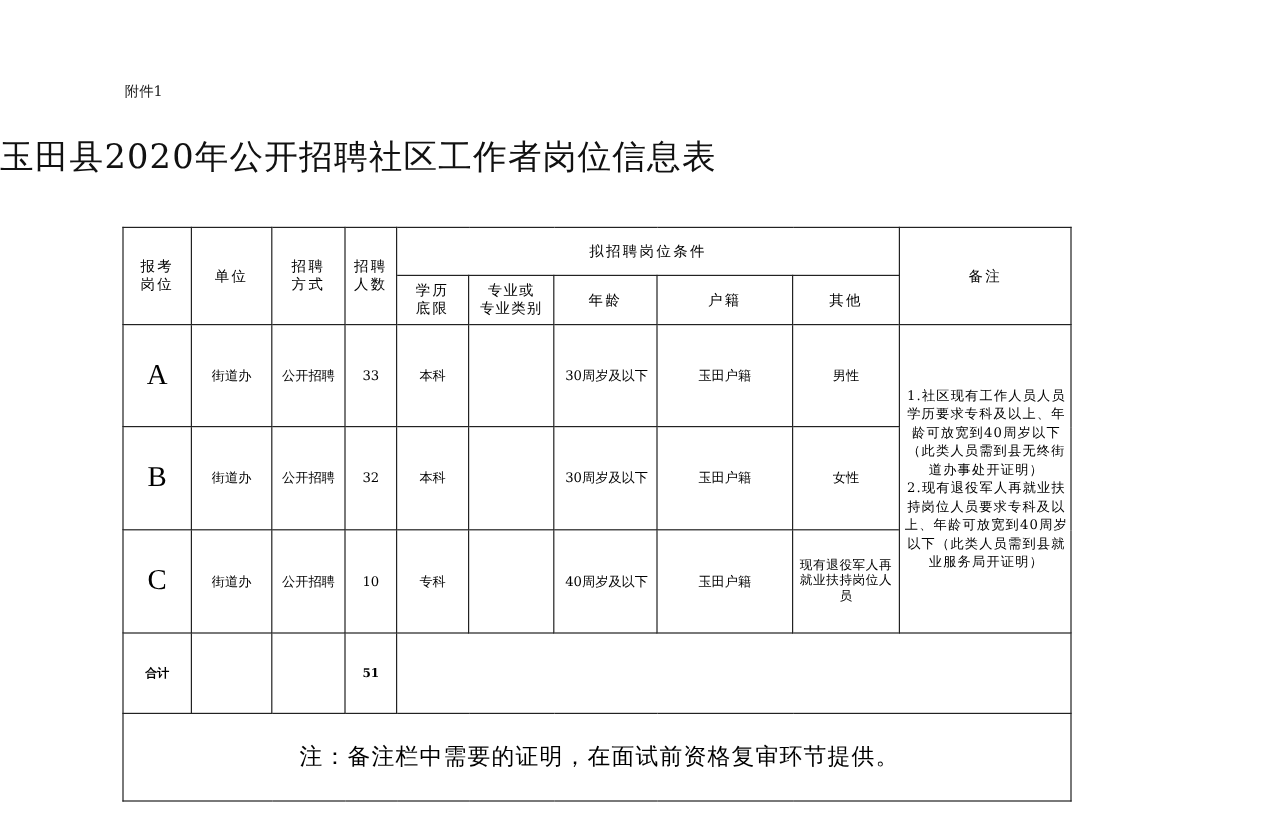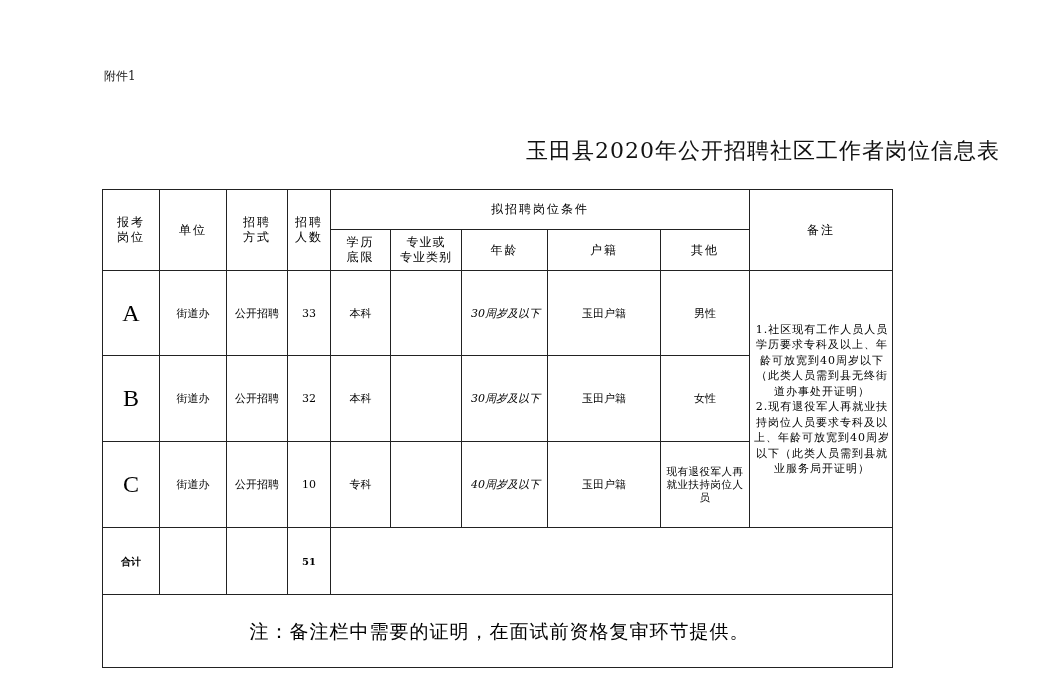--- a/index.html
+++ b/index.html
@@ -1,31 +1,31 @@
 <!DOCTYPE html>
 <html><head>
 <meta charset="utf-8">
 <style>
   html, body { margin: 0; padding: 0; background: #ffffff; }
   body { width: 1053px; height: 687px; position: relative; overflow: hidden;
          font-family: "DejaVu Serif", "Liberation Serif", serif; color: #111; }
   .attach { position: absolute; left: 104px; top: 68px; font-size: 12px; color: #222; }
-  .title { position: absolute; left: 0; width: 1000px; top: 136px; text-align: right;
-           font-size: 22px; letter-spacing: 1px; color: #111; padding-left: 0; }
+  .title { position: absolute; left: 0; width: 1000px; top: 112px; text-align: left;
+           font-size: 28px; letter-spacing: 1px; color: #111; padding-left: 0; }
   .title span { display: inline-block; margin-left: 0; }
   table.sheet { position: absolute; left: 102px; top: 189px; border-collapse: collapse;
                 table-layout: fixed; }
   table.sheet td { border: 1px solid #222; text-align: center; vertical-align: middle;
                    font-size: 11px; padding: 0; line-height: 15px; color: #000000; }
   .hdr { font-size: 12px !important; letter-spacing: 2px; }
   .letter { font-size: 24px !important; font-family: "Liberation Serif", serif; }
   .small { font-size: 10px !important; font-weight: bold; }
   .remark { text-align: center; font-size: 11px !important; line-height: 15.5px !important;
             padding: 0 2px 0 4px !important; letter-spacing: 1px; white-space: pre-line; margin-left: 42px; }
-  .age { text-align: left; padding-left: 2px !important; font-style: italic; }
+  .age { text-align: left; padding-left: 2px !important; }
   .other-long { font-size: 10.5px !important; line-height: 13px !important; padding: 0 2px !important; letter-spacing: 0.5px; }
   .note { text-align: left; font-size: 19px !important; padding-left: 4px !important;
           letter-spacing: 1px; }
 </style>
 </head>
 <body>
 
 <div class="attach">附件1</div>
 <div class="title"><span>玉田县2020年公开招聘社区工作者岗位信息表</span></div>
 

